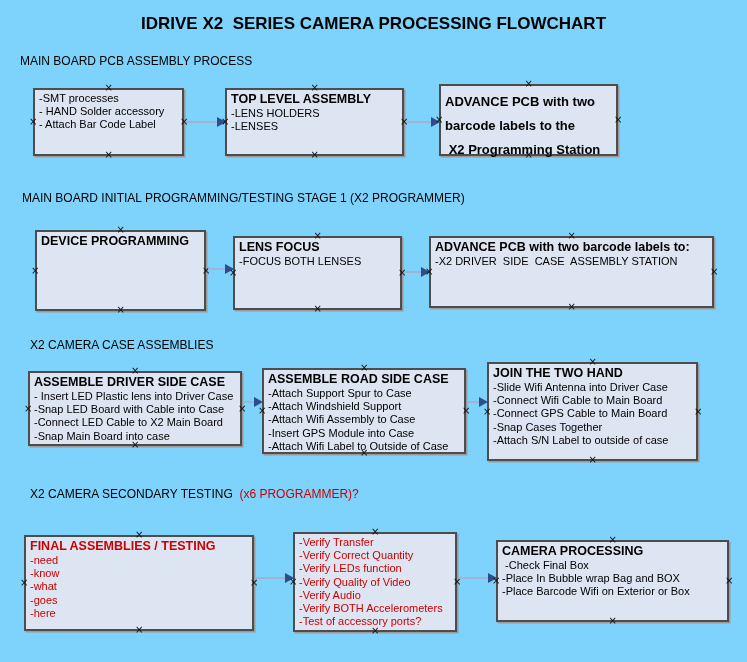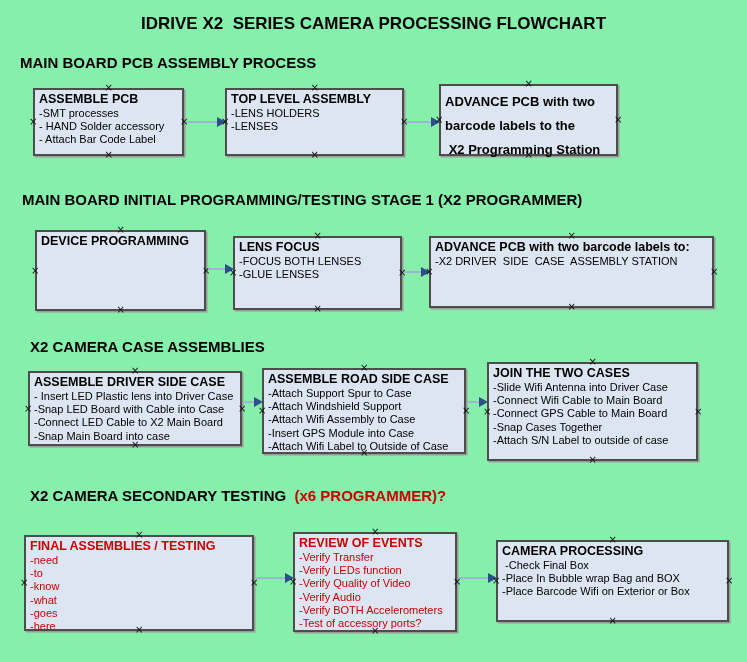--- a/index.html
+++ b/index.html
@@ -4,28 +4,28 @@
 <style>
   :root{
     --box-fill:#dde5f2;
     --box-border:#4d4d4d;
     --arrow-line:#9fb4d2;
     --arrow-head:#2e4d8c;
     --red:#cc0000;
   }
   html,body{margin:0;padding:0;background:#ffffff;}
   body{font-family:"Liberation Sans", sans-serif;color:#000;}
-  #canvas{position:relative;width:747px;height:662px;background:#86efac;overflow:hidden;}
+  #canvas{position:relative;width:747px;height:662px;background:#7dd3fc;overflow:hidden;}
 
   h1.title{
     position:absolute;left:0;top:14px;width:747px;margin:0;
     text-align:center;font-size:17px;font-weight:bold;white-space:pre;
   }
   h2.section{
-    position:absolute;margin:0;font-size:15px;font-weight:bold;white-space:pre;
+    position:absolute;margin:0;font-size:12px;font-weight:normal;white-space:pre;
   }
   h2.section .red-part{color:var(--red);}
 
   .node{
     position:absolute;box-sizing:border-box;
     background:var(--box-fill);
     border:2px solid var(--box-border);
     box-shadow:1.5px 1.5px 0 #9a9a9a;
     padding:2px 4px;
   }
@@ -62,21 +62,20 @@
 </head>
 <body>
 
 <div id="canvas">
 
   <h1 class="title">IDRIVE X2  SERIES CAMERA PROCESSING FLOWCHART</h1>
 
   <h2 class="section" style="left:20px;top:54px;"><span>MAIN BOARD PCB ASSEMBLY PROCESS</span></h2>
 
   <div class="node" style="left:33px;top:88px;width:151px;height:68px;">
-    <div class="node-title">ASSEMBLE PCB</div>
     <div class="node-items">
         <div class="line">-SMT processes</div>
         <div class="line">- HAND Solder accessory</div>
         <div class="line">- Attach Bar Code Label</div>
       </div>
   <span class="hd hd-t">×</span>
       <span class="hd hd-b">×</span>
       <span class="hd hd-l">×</span>
       <span class="hd hd-r">×</span>
     </div>
@@ -126,21 +125,20 @@
 
   <div class="arrow" style="left:208px;top:264px;width:24px;">
       <span class="line"></span>
       <span class="head"></span>
     </div>
 
   <div class="node" style="left:233px;top:236px;width:169px;height:74px;">
     <div class="node-title">LENS FOCUS</div>
     <div class="node-items">
         <div class="line">-FOCUS BOTH LENSES</div>
-        <div class="line">-GLUE LENSES</div>
       </div>
   <span class="hd hd-t">×</span>
       <span class="hd hd-b">×</span>
       <span class="hd hd-l">×</span>
       <span class="hd hd-r">×</span>
     </div>
 
   <div class="arrow" style="left:404px;top:267px;width:24px;">
       <span class="line"></span>
       <span class="head"></span>
@@ -192,61 +190,60 @@
       <span class="hd hd-l">×</span>
       <span class="hd hd-r">×</span>
     </div>
 
   <div class="arrow" style="left:467px;top:397px;width:19px;">
       <span class="line"></span>
       <span class="head"></span>
     </div>
 
   <div class="node" style="left:487px;top:362px;width:211px;height:99px;">
-    <div class="node-title">JOIN THE TWO CASES</div>
+    <div class="node-title">JOIN THE TWO HAND</div>
     <div class="node-items">
         <div class="line">-Slide Wifi Antenna into Driver Case</div>
         <div class="line">-Connect Wifi Cable to Main Board</div>
         <div class="line">-Connect GPS Cable to Main Board</div>
         <div class="line">-Snap Cases Together</div>
         <div class="line">-Attach S/N Label to outside of case</div>
       </div>
   <span class="hd hd-t">×</span>
       <span class="hd hd-b">×</span>
       <span class="hd hd-l">×</span>
       <span class="hd hd-r">×</span>
     </div>
 
   <h2 class="section" style="left:30px;top:487px;"><span>X2 CAMERA SECONDARY TESTING </span><span class="red-part"> (x6 PROGRAMMER)?</span></h2>
 
   <div class="node red" style="left:24px;top:535px;width:230px;height:96px;">
     <div class="node-title">FINAL ASSEMBLIES / TESTING</div>
     <div class="node-items">
         <div class="line">-need</div>
-        <div class="line">-to</div>
         <div class="line">-know</div>
         <div class="line">-what</div>
         <div class="line">-goes</div>
         <div class="line">-here</div>
       </div>
   <span class="hd hd-t">×</span>
       <span class="hd hd-b">×</span>
       <span class="hd hd-l">×</span>
       <span class="hd hd-r">×</span>
     </div>
 
   <div class="arrow" style="left:256px;top:573px;width:36px;">
       <span class="line"></span>
       <span class="head"></span>
     </div>
 
   <div class="node red" style="left:293px;top:532px;width:164px;height:100px;">
-    <div class="node-title">REVIEW OF EVENTS</div>
     <div class="node-items">
         <div class="line">-Verify Transfer</div>
+        <div class="line">-Verify Correct Quantity</div>
         <div class="line">-Verify LEDs function</div>
         <div class="line">-Verify Quality of Video</div>
         <div class="line">-Verify Audio</div>
         <div class="line">-Verify BOTH Accelerometers</div>
         <div class="line">-Test of accessory ports?</div>
       </div>
   <span class="hd hd-t">×</span>
       <span class="hd hd-b">×</span>
       <span class="hd hd-l">×</span>
       <span class="hd hd-r">×</span>

